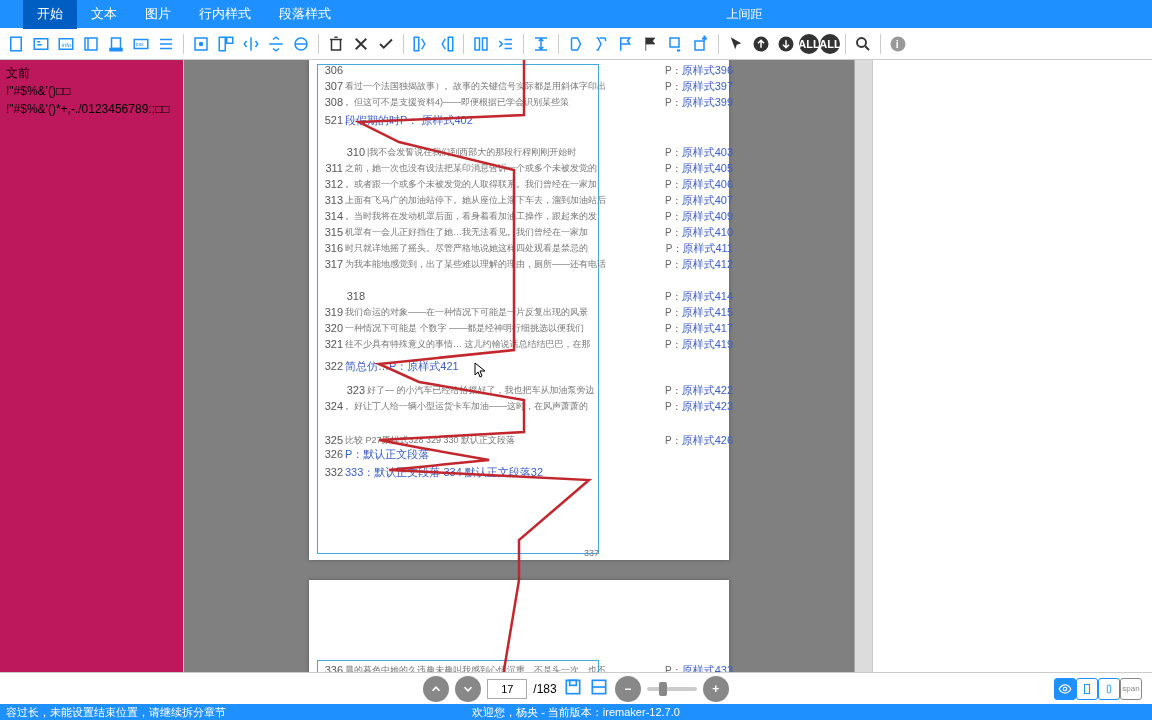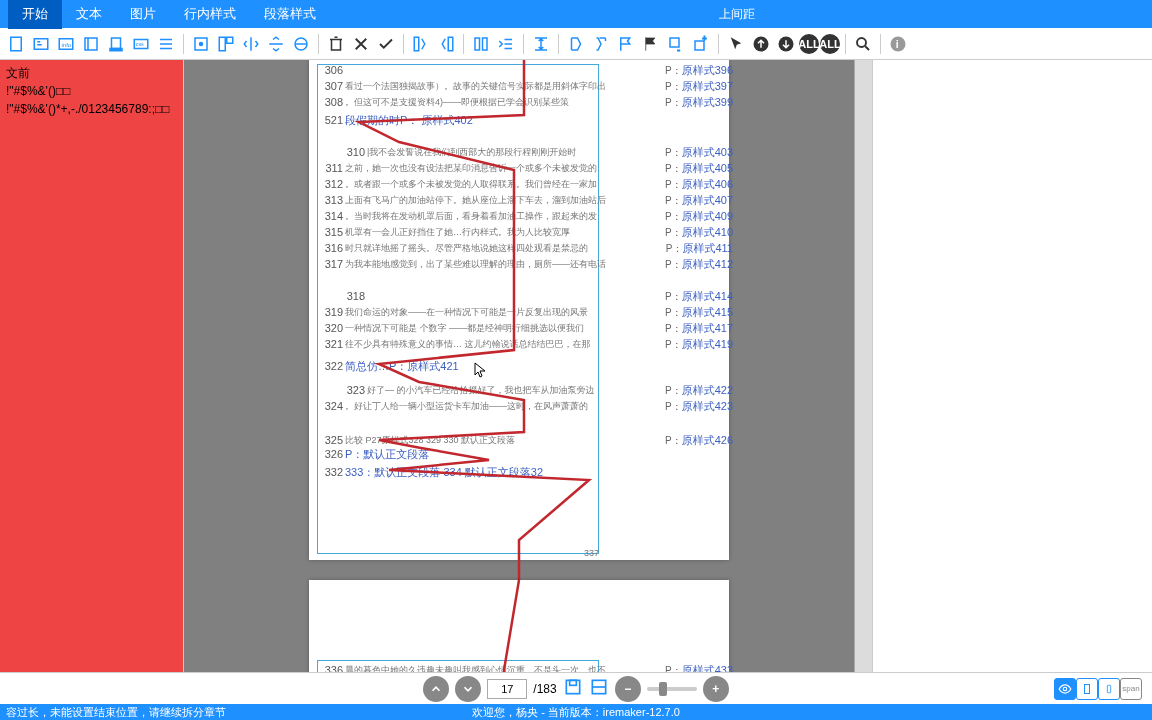--- a/index.html
+++ b/index.html
@@ -1,32 +1,32 @@
 <!DOCTYPE html>
 <html><head>
 <meta charset="utf-8">
 <style>
 * { margin: 0; padding: 0; box-sizing: border-box; }
 body { font-family: "Microsoft YaHei", sans-serif; font-size: 12px; background: #f0f0f0; overflow: hidden; width: 1152px; height: 720px; position: relative; }
 
 .menubar { background: #1e90ff; height: 28px; display: flex; align-items: center; padding: 0 8px; }
 .menubar .tab { color: #fff; padding: 6px 14px; cursor: pointer; font-size: 13px; }
-.menubar .tab.active { background: #005ec2; }
+.menubar .tab.active { background: #005ec2; margin-left: 15px; }
 .menubar .spacer { flex: 1; }
 .menubar .center-label { color: #fff; padding: 0 20px; }
 
 .toolbar { background: #fff; height: 32px; display: flex; align-items: center; padding: 0 4px; border-bottom: 1px solid #ccc; gap: 1px; }
 .toolbar .btn { width: 24px; height: 24px; display: inline-flex; align-items: center; justify-content: center; cursor: pointer; color: #1e90ff; }
 .toolbar .btn svg { width: 18px; height: 18px; }
 .toolbar .sep { width: 1px; height: 20px; background: #ccc; margin: 0 4px; }
 .toolbar .btn.dark { color: #333; }
 .toolbar .btn.circle { background:#333; color:#fff; border-radius:50%; width:20px; height:20px; font-size:11px; font-weight:bold;}
 
 .main { display: flex; height: 612px; }
-.left-panel { width: 184px; background: #ef4444; border-right: 1px solid #ccc; padding: 4px 6px; font-size: 12px; line-height: 1.5; overflow:hidden;}
+.left-panel { width: 184px; background: #be185d; border-right: 1px solid #ccc; padding: 4px 6px; font-size: 12px; line-height: 1.5; overflow:hidden;}
 .left-panel div { white-space: nowrap; }
 
 .center-area { flex: 1; background: #808080; position: relative; display:flex; }
 .page-wrap { flex:1; overflow:auto; padding: 0 50px; position:relative;}
 .page { background: #fff; width: 420px; margin: 0 auto; position: relative; box-shadow: 0 0 4px rgba(0,0,0,.3);}
 .page1 { height: 500px; padding: 4px 8px; }
 .page2 { height: 200px; margin-top: 20px; padding: 4px 8px;}
 .content-box { border: 1px solid #4ad; position:absolute; left:8px; right:130px; top:4px; height:490px;}
 .page2 .content-box { height: 110px; top: 80px;}
 
@@ -303,21 +303,21 @@
               <span class="ltext">上面有飞马广的加油站停下。她从座位上溜下车去，溜到加油站后</span>
               <span class="pstyle"><span class="pp">P：</span>原样式407</span>
             </div>
             <div class="line-row" style="top: 148px;">
               <span class="lnum">314</span>
               <span class="ltext">。当时我将在发动机罩后面，看身着看加油工操作，跟起来的发</span>
               <span class="pstyle"><span class="pp">P：</span>原样式409</span>
             </div>
             <div class="line-row" style="top: 164px;">
               <span class="lnum">315</span>
-              <span class="ltext">机罩有一会儿正好挡住了她…行内样式。我为人比较宽厚</span>
+              <span class="ltext">机罩有一会儿正好挡住了她…我无法看见。我们曾经在一家加</span>
               <span class="pstyle"><span class="pp">P：</span>原样式410</span>
             </div>
             <div class="line-row" style="top: 180px;">
               <span class="lnum">316</span>
               <span class="ltext">时只就详地摇了摇头。尽管严格地说她这样四处观看是禁忌的</span>
               <span class="pstyle"><span class="pp">P：</span>原样式411</span>
             </div>
             <div class="line-row" style="top: 196px;">
               <span class="lnum">317</span>
               <span class="ltext">为我本能地感觉到，出了某些难以理解的理由，厕所——还有电话</span>

